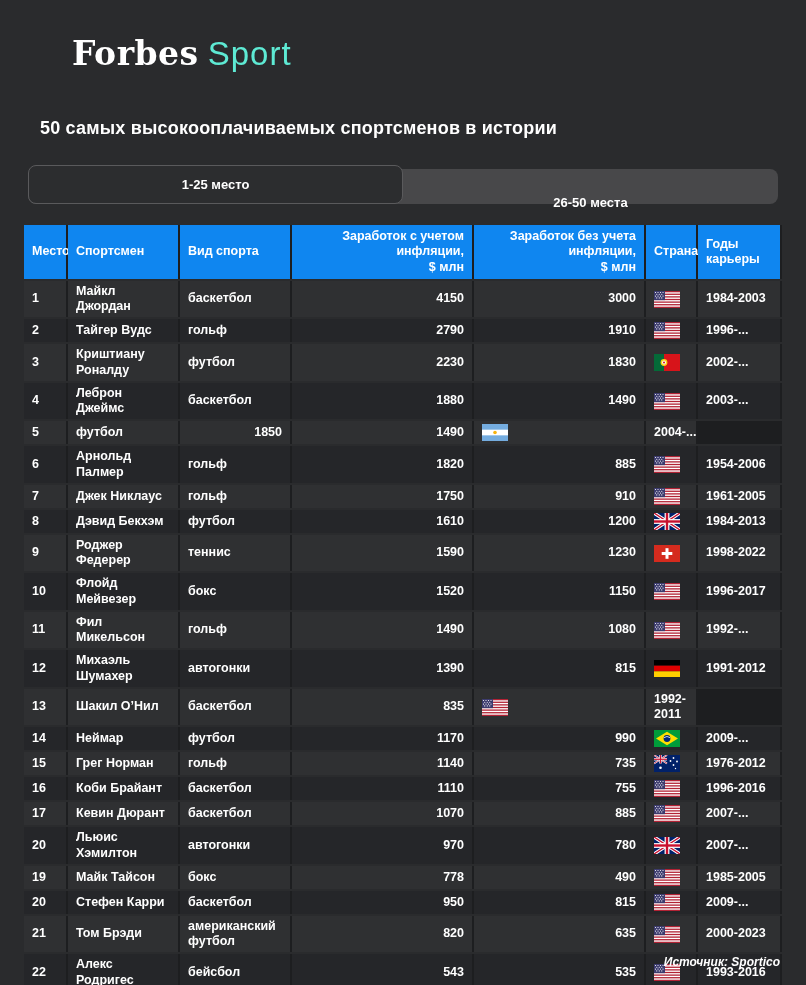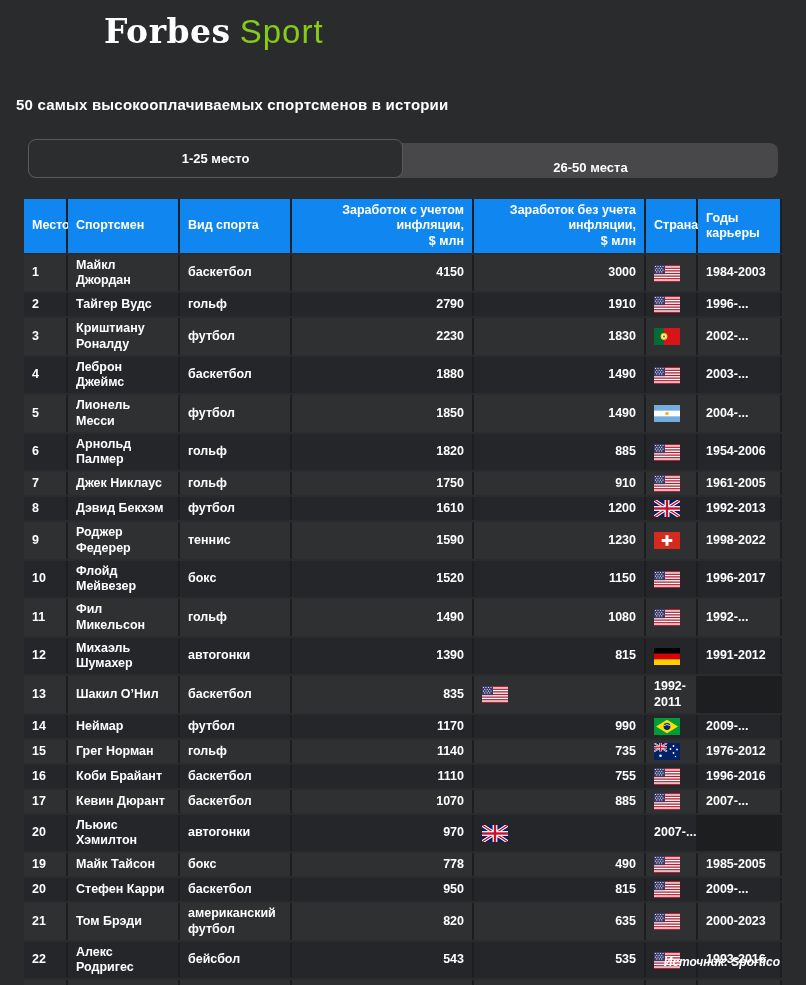--- a/index.html
+++ b/index.html
@@ -7,31 +7,31 @@
     --header-blue:#0f86f0; --tab-inactive:#48484a; --tab-active:#2c2d2f;
     --tab-border:#5a5a5c; --text:#ffffff;
   }
   html,body{margin:0;padding:0;}
   body{
     width:806px;height:985px;position:relative;overflow:hidden;
     background:var(--bg);color:var(--text);
     font-family:"Liberation Sans",sans-serif;
   }
   
-  .brand{padding-top:12px;margin-left:104px;height:44px;display:flex;align-items:baseline;}
+  .brand{padding-top:34px;margin-left:72px;height:44px;display:flex;align-items:baseline;}
   .brand .forbes{font-family:"DejaVu Serif","Liberation Serif",serif;font-weight:700;font-size:33px;letter-spacing:.5px;}
-  .brand .sport{font-family:"Liberation Sans",sans-serif;font-weight:300;font-size:33px;color:#84cc16;margin-left:9px;letter-spacing:1px;}
+  .brand .sport{font-family:"Liberation Sans",sans-serif;font-weight:300;font-size:33px;color:#5eead4;margin-left:9px;letter-spacing:1px;}
   
-  .page-title{margin:40px 16px 0;font-size:15px;font-weight:700;letter-spacing:.2px;}
+  .page-title{margin:40px 40px 0;font-size:18px;font-weight:700;letter-spacing:.2px;}
   
   .tabs{position:relative;margin:30px 28px 0;height:35px;background:var(--tab-inactive);border-radius:8px;}
   .tab{display:flex;align-items:center;justify-content:center;font-size:13px;font-weight:700;cursor:pointer;}
   .tab.active{position:absolute;left:0;top:-4px;width:50%;height:39px;background:var(--tab-active);
     border:1px solid var(--tab-border);border-radius:8px;box-sizing:border-box;z-index:1;}
-  .tab.inactive{position:absolute;right:0;top:7px;width:50%;height:100%;}
+  .tab.inactive{position:absolute;right:0;top:16px;width:50%;height:100%;}
   
   .tbl{margin:21px 24px 0;display:flex;flex-direction:column;gap:2px;}
   .tr{display:grid;grid-template-columns:42px 110px 110px 180px 170px 50px 82px;gap:2px;background:var(--gap);}
   .th{background:var(--header-blue);min-height:38px;box-sizing:border-box;padding:4px 8px;
       display:flex;align-items:center;font-size:12.5px;font-weight:700;line-height:1.22;white-space:pre-line;}
   .th.right{justify-content:flex-end;text-align:right;}
   .td{min-height:23px;box-sizing:border-box;padding:3px 8px;display:flex;align-items:center;
       font-size:12.5px;font-weight:700;line-height:1.22;}
   .tr.odd .td{background:var(--row-odd);}
   .tr.even .td{background:var(--row-even);}
@@ -194,21 +194,20 @@
               <circle cx="2.75" cy="6.9" r="0.55" fill="#fff"></circle>
               <circle cx="5.25" cy="6.9" r="0.55" fill="#fff"></circle>
               <circle cx="7.75" cy="6.9" r="0.55" fill="#fff"></circle>
             </svg>
           </span>
         </div>
         <div class="td">2003-...</div>
       </div>
       <div class="tr odd">
         <div class="td">5</div>
-        <div class="td">Лионель Месси</div>
         <div class="td">футбол</div>
         <div class="td num">1850</div>
         <div class="td num">1490</div>
         <div class="td flag">
           <span>
             <svg width="26" height="17" viewBox="0 0 26 17">
               <rect width="26" height="17" fill="#74acdf"></rect>
               <rect y="5.67" width="26" height="5.67" fill="#fff"></rect>
               <circle cx="13" cy="8.5" r="1.8" fill="#f6b40e"></circle>
             </svg>
@@ -300,21 +299,21 @@
               <rect width="26" height="17" fill="#012169"></rect>
               <path d="M0,0 26,17 M26,0 0,17" stroke="#fff" stroke-width="3.4"></path>
               <path d="M0,0 26,17 M26,0 0,17" stroke="#c8102e" stroke-width="1.4"></path>
               <rect x="10.6" width="4.8" height="17" fill="#fff"></rect>
               <rect y="6.1" width="26" height="4.8" fill="#fff"></rect>
               <rect x="11.8" width="2.4" height="17" fill="#c8102e"></rect>
               <rect y="7.3" width="26" height="2.4" fill="#c8102e"></rect>
             </svg>
           </span>
         </div>
-        <div class="td">1992-2013</div>
+        <div class="td">1984-2013</div>
       </div>
       <div class="tr odd">
         <div class="td">9</div>
         <div class="td">Роджер Федерер</div>
         <div class="td">теннис</div>
         <div class="td num">1590</div>
         <div class="td num">1230</div>
         <div class="td flag">
           <span>
             <svg width="26" height="17" viewBox="0 0 26 17">
@@ -567,20 +566,21 @@
             </svg>
           </span>
         </div>
         <div class="td">2007-...</div>
       </div>
       <div class="tr even">
         <div class="td">20</div>
         <div class="td">Льюис Хэмилтон</div>
         <div class="td">автогонки</div>
         <div class="td num">970</div>
+        <div class="td num">780</div>
         <div class="td flag">
           <span>
             <svg width="26" height="17" viewBox="0 0 26 17">
               <rect width="26" height="17" fill="#012169"></rect>
               <path d="M0,0 26,17 M26,0 0,17" stroke="#fff" stroke-width="3.4"></path>
               <path d="M0,0 26,17 M26,0 0,17" stroke="#c8102e" stroke-width="1.4"></path>
               <rect x="10.6" width="4.8" height="17" fill="#fff"></rect>
               <rect y="6.1" width="26" height="4.8" fill="#fff"></rect>
               <rect x="11.8" width="2.4" height="17" fill="#c8102e"></rect>
               <rect y="7.3" width="26" height="2.4" fill="#c8102e"></rect>

